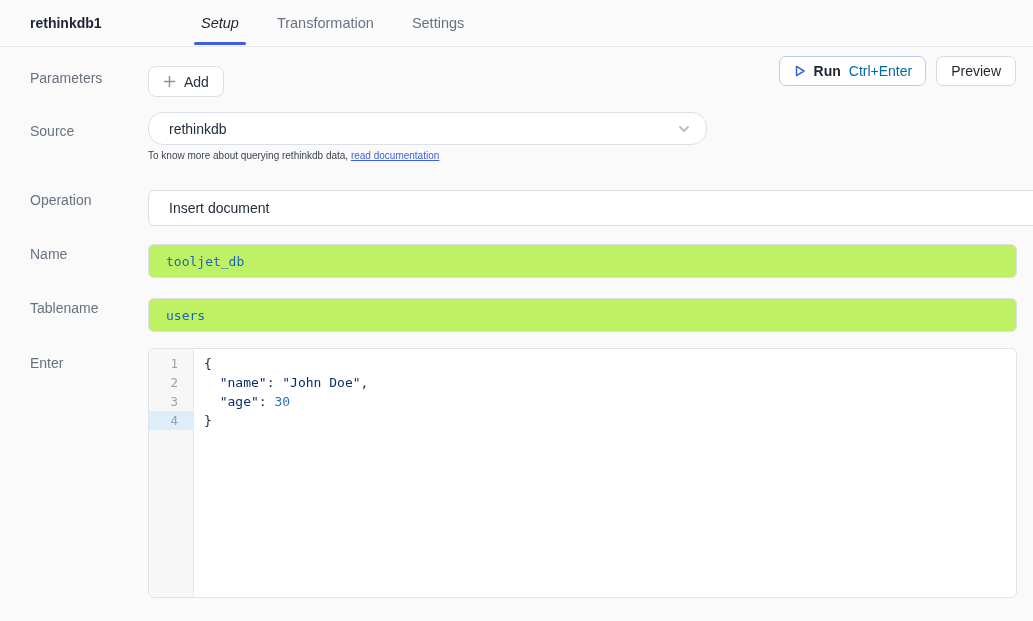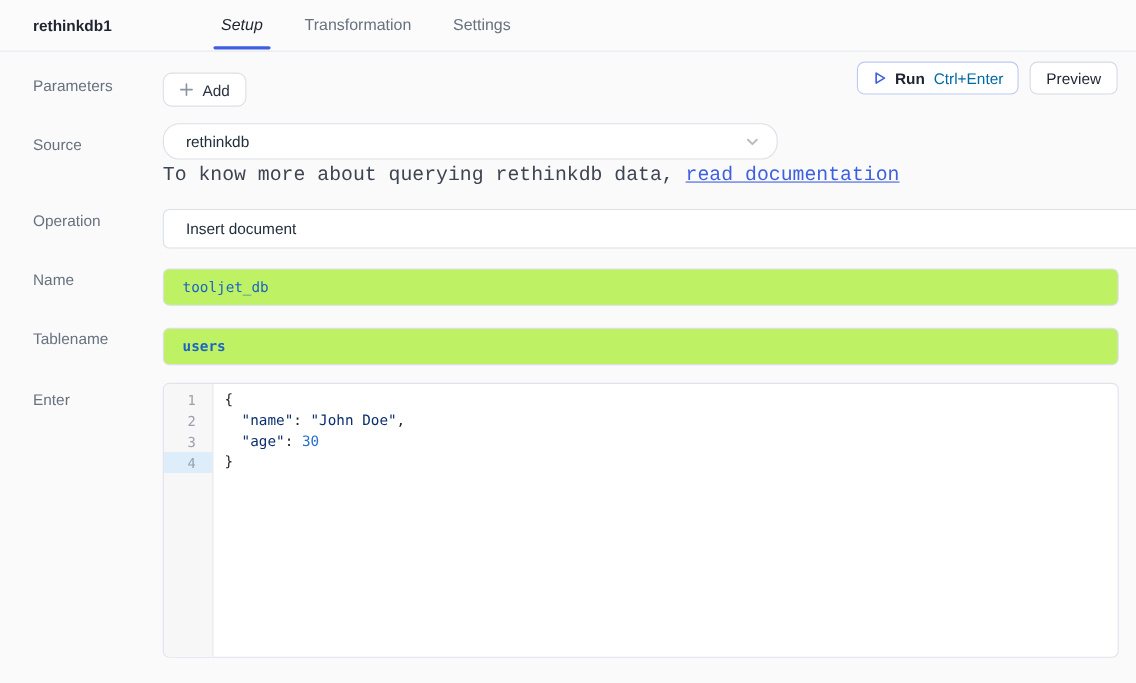--- a/index.html
+++ b/index.html
@@ -52,30 +52,30 @@
     background:#ffffff; border:1px solid #dcdfe6; border-radius:8px;
     cursor:pointer; font-weight:500; color:#2a3140;
   }
   .select-box {
     position:absolute; background:#ffffff; border:1px solid #dcdfe6; border-radius:6px;
     display:flex; align-items:center; padding:0 14px 0 20px; cursor:pointer;
   }
   .select-box .select-value { flex:1; color:#232e3c; }
   .source-select { left:148px; top:112px; width:559px; height:33px;border-radius:15px; }
   .operation-select { left:148px; top:190px; width:960px; height:36px; }
-  .helper-text { position:absolute; left:148px; top:150px; color:#3e4450; font-size:18px;font-family:Liberation Mono, monospace; }
+  .helper-text { position:absolute; left:148px; top:150px; color:#3e4450; font-size:10px; }
   .helper-text a { color:#3e5fde; text-decoration:underline; cursor:pointer; }
   .text-input {
     position:absolute; left:148px; width:869px; height:34px;
     background:#bef264; border:1px solid #dcdfe6; border-radius:6px;
     padding:0 12px 0 17px; outline:none;
     font-family:"DejaVu Sans Mono", monospace; font-size:13px; color:#1d63c4;
   }
   .name-input { top:244px; }
-  .tablename-input { top:298px;font-weight:bold; }
+  .tablename-input { top:298px; }
   
   .code-editor {
     position:absolute; left:148px; top:348px; width:869px; height:250px;
     background:#ffffff; border:1px solid #dfe3ea; border-radius:6px;
     display:flex; overflow:hidden; cursor:text;
   }
   .cm-gutter {
     width:45px; background:#f7f7f8; border-right:1px solid #e8e8ea;
     padding-top:5px; flex-shrink:0;
     font-family:"DejaVu Sans Mono", monospace; font-size:12.5px; color:#9ba1ab;

